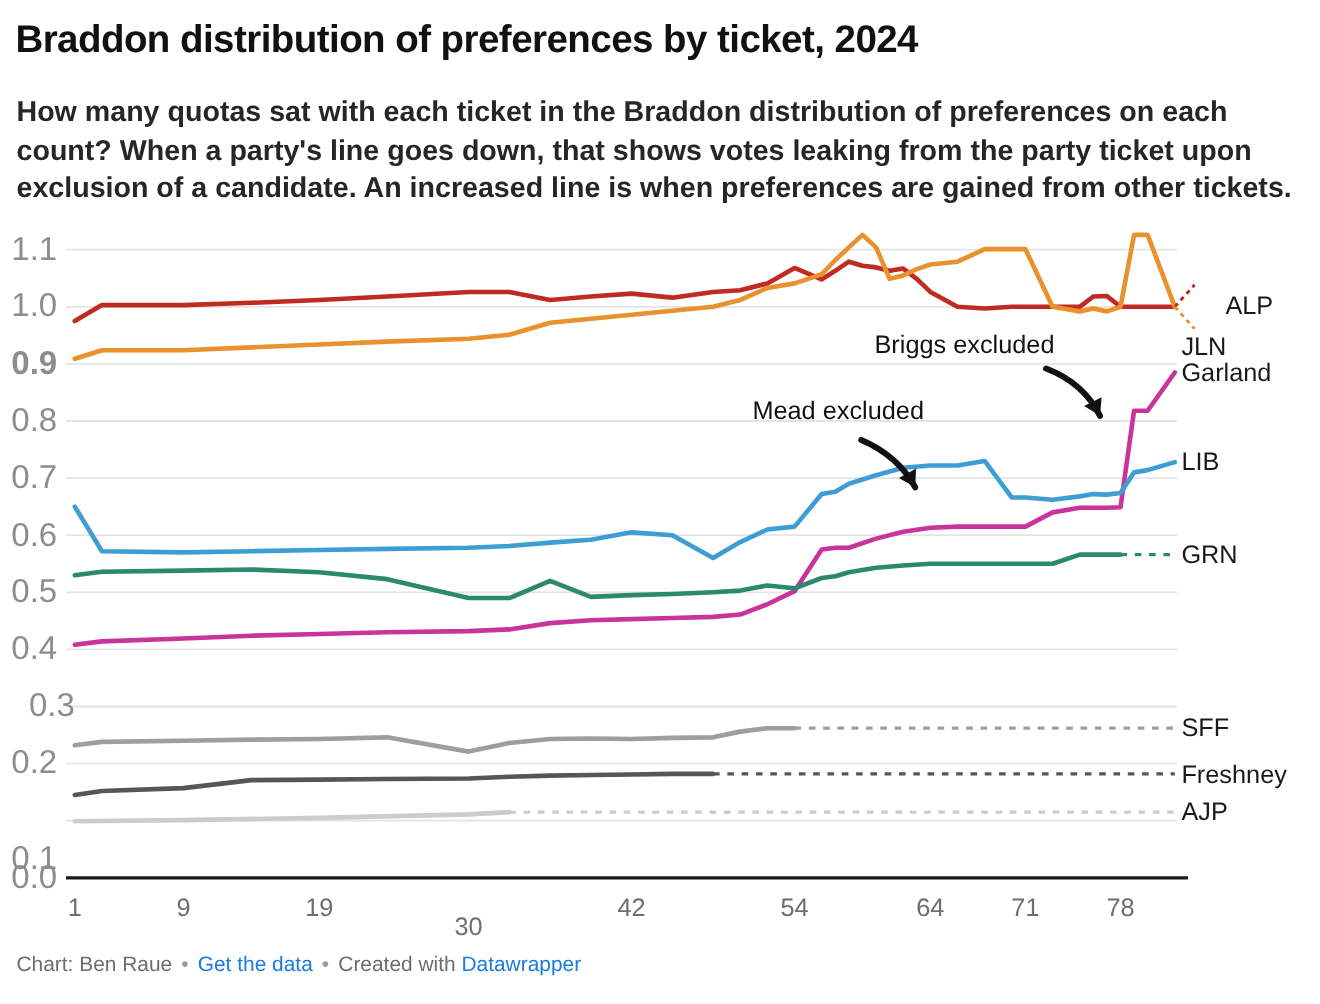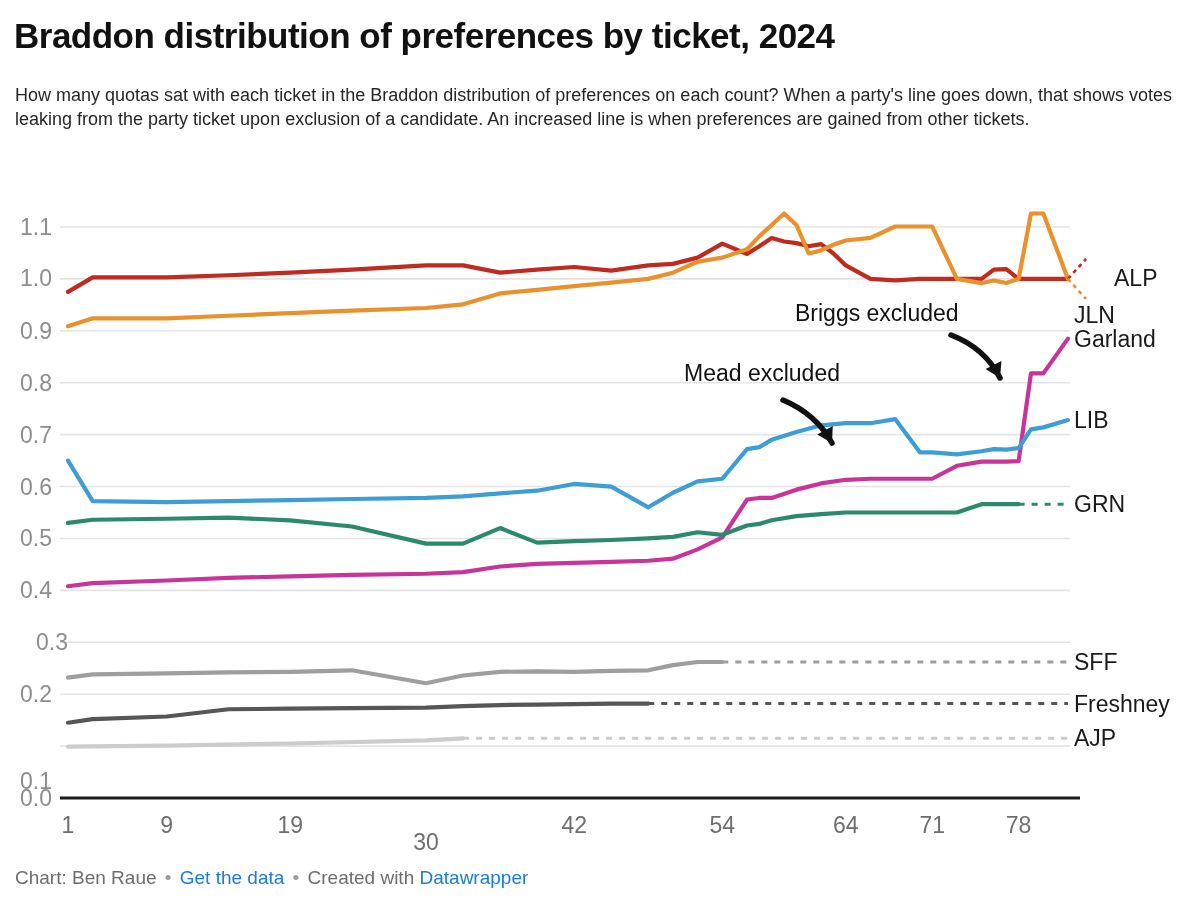--- a/index.html
+++ b/index.html
@@ -12,31 +12,31 @@
   }
   .wrap{position:relative;width:1144px;height:913px;}
 
   #chart-title{
     position:absolute;left:14px;top:16px;
     font-size:35px;font-weight:bold;letter-spacing:-0.5px;
     color:#111111;white-space:nowrap;
   }
   #chart-description{
     position:absolute;left:15px;top:84px;width:1178px;
-    font-size:18px;line-height:1.33;color:#262626;font-weight:400;
+    font-size:26px;line-height:1.33;color:#262626;font-weight:700;
   }
 
   #plot{
     position:absolute;left:0px;top:200px;width:1200px;height:620px;
   }
   #plot svg{display:block;}
 
   .ytick{
     position:absolute;text-align:right;width:52px;
-    font-size:23px;color:#8d8d8d;
+    font-size:30px;color:#8d8d8d;
     transform:translateY(-50%);
   }
   .xtick{
     position:absolute;text-align:center;
     font-size:23px;color:#6e6e6e;
     transform:translateX(-50%);
   }
   .serieslabel{
     position:absolute;font-size:23px;color:#1a1a1a;white-space:nowrap;
     transform:translateY(-50%);
@@ -103,21 +103,21 @@
     <span>Chart: Ben Raue</span>
     <span class="sep">•</span>
     <span class="lnk">Get the data</span>
     <span class="sep">•</span>
     <span>Created with</span>
     <span class="lnk">Datawrapper</span>
   </div>
 
 <div class="ytick" style="left: 0px; top: 227px;">1.1</div>
     <div class="ytick" style="left: 0px; top: 278px;">1.0</div>
-    <div class="ytick" style="left: 0px; top: 330.818px;">0.9</div>
+    <div class="ytick" style="left: 0px; top: 330.818px; font-weight: bold;">0.9</div>
     <div class="ytick" style="left: 0px; top: 382.727px;">0.8</div>
     <div class="ytick" style="left: 0px; top: 434.636px;">0.7</div>
     <div class="ytick" style="left: 0px; top: 486.545px;">0.6</div>
     <div class="ytick" style="left: 0px; top: 538.455px;">0.5</div>
     <div class="ytick" style="left: 0px; top: 590.364px;">0.4</div>
     <div class="ytick" style="left: 0px; top: 642.273px; padding-left: 16px;">0.3</div>
     <div class="ytick" style="left: 0px; top: 694.182px;">0.2</div>
     <div class="ytick" style="left: 0px; top: 746.091px; margin-top: 35px;">0.1</div>
     <div class="ytick" style="left: 0px; top: 798px;">0.0</div>
     <div class="xtick" style="left: 68px; top: 812px;">1</div>

